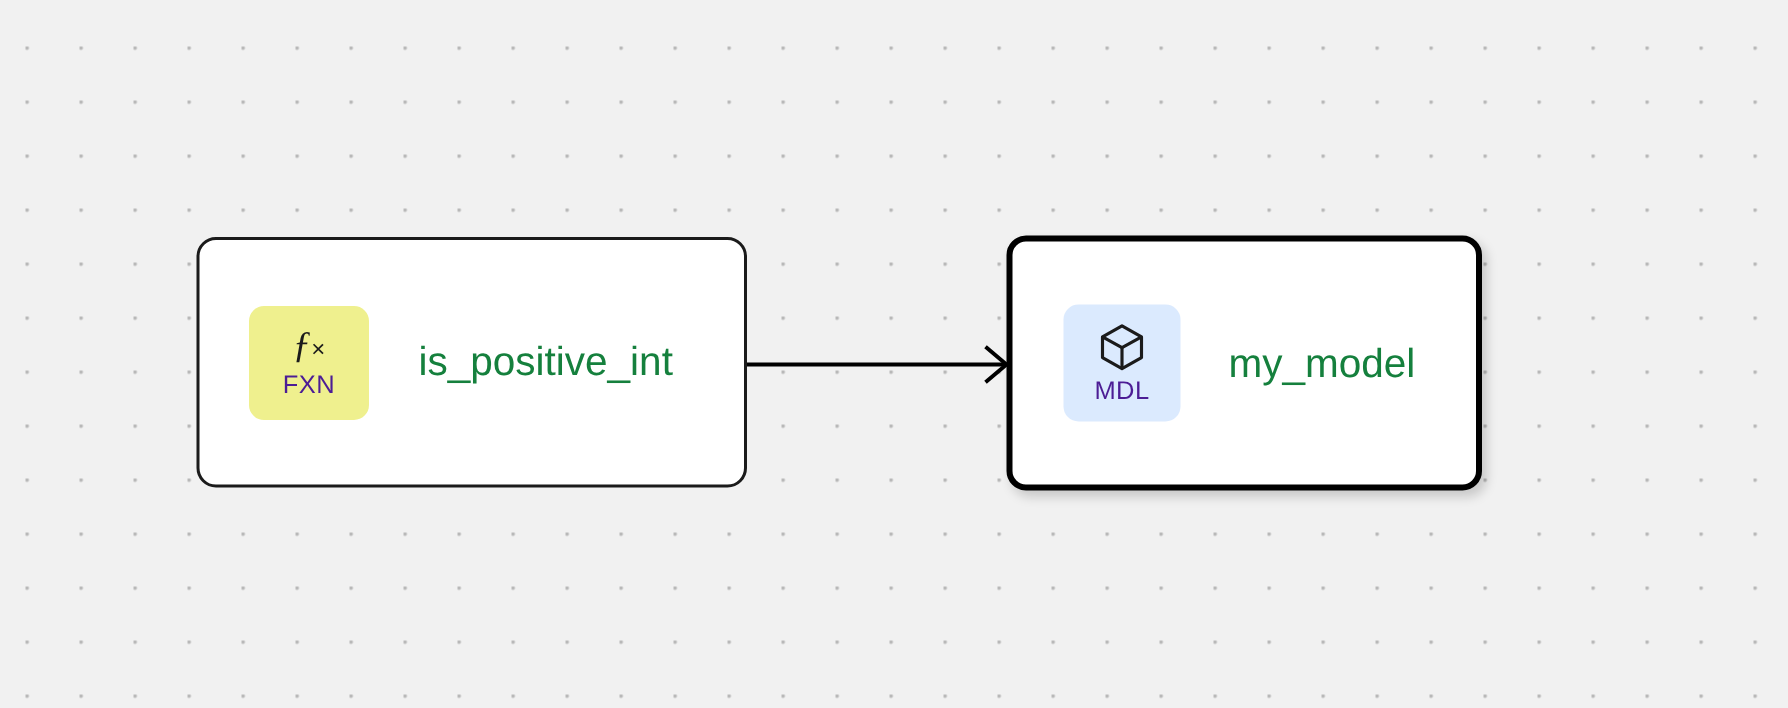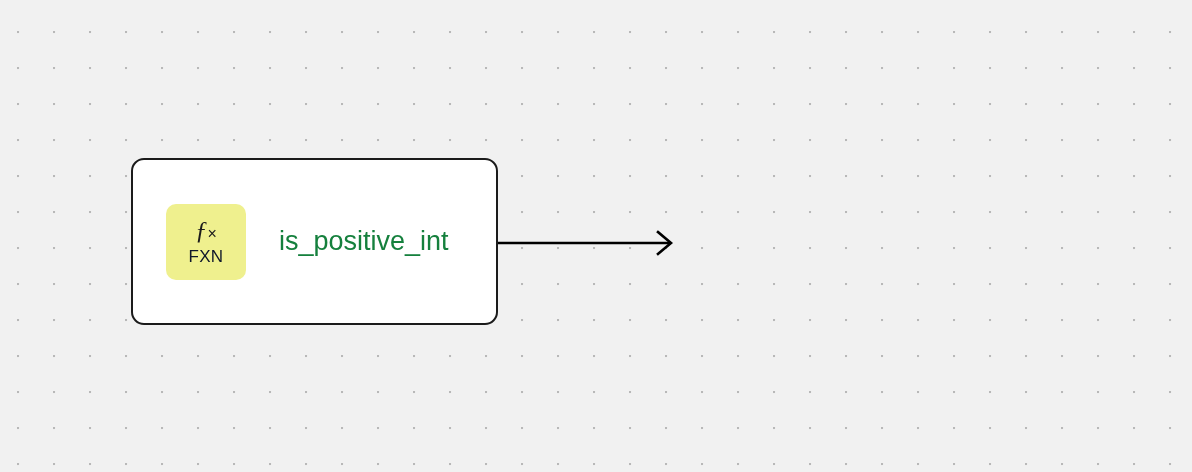--- a/index.html
+++ b/index.html
@@ -84,21 +84,21 @@
   }
   .badge-glyph.cube {
     display: flex;
     align-items: center;
     justify-content: center;
     margin-bottom: 4px;
   }
   .badge-text {
     font-family: "Liberation Sans", sans-serif;
     font-size: 17px;
-    color: #0f172a;
+    color: #4c1d95;
     letter-spacing: 0.3px;
     line-height: 1;
   }
 
   .node-label {
     font-family: "Liberation Sans", sans-serif;
     font-size: 27px;
     color: #15803d;
     white-space: nowrap;
     line-height: 1;
@@ -117,14 +117,27 @@
   </svg>
 
   <div class="node normal" style="left:131px; top:158px; width:367px; height:167px; padding-left:33px;">
     <div class="node-badge badge-fxn">
       <div class="badge-glyph fx">ƒ<span class="times">×</span></div>
       <div class="badge-text">FXN</div>
     </div>
     <div class="node-label" style="margin-left:33px;">is_positive_int</div>
   </div>
 
+  <div class="node selected" style="left:671px; top:157px; width:317px; height:170px; padding-left:34px;">
+    <div class="node-badge badge-mdl">
+      <div class="badge-glyph cube">
+        <svg width="32" height="33" viewBox="0 0 32 33" fill="none">
+          <path d="M16 2.2 L29 9.6 L29 23.4 L16 30.8 L3 23.4 L3 9.6 Z" stroke="#1b1b1b" stroke-width="2.1" stroke-linejoin="round" fill="none"></path>
+          <path d="M3 9.6 L16 16.8 L29 9.6" stroke="#1b1b1b" stroke-width="2.1" stroke-linejoin="round" fill="none"></path>
+          <path d="M16 16.8 L16 30.8" stroke="#1b1b1b" stroke-width="2.1" stroke-linejoin="round" fill="none"></path>
+        </svg>
+      </div>
+      <div class="badge-text">MDL</div>
+    </div>
+    <div class="node-label" style="margin-left:32px;">my_model</div>
+  </div>
 
 </div>
 
 </body></html>

